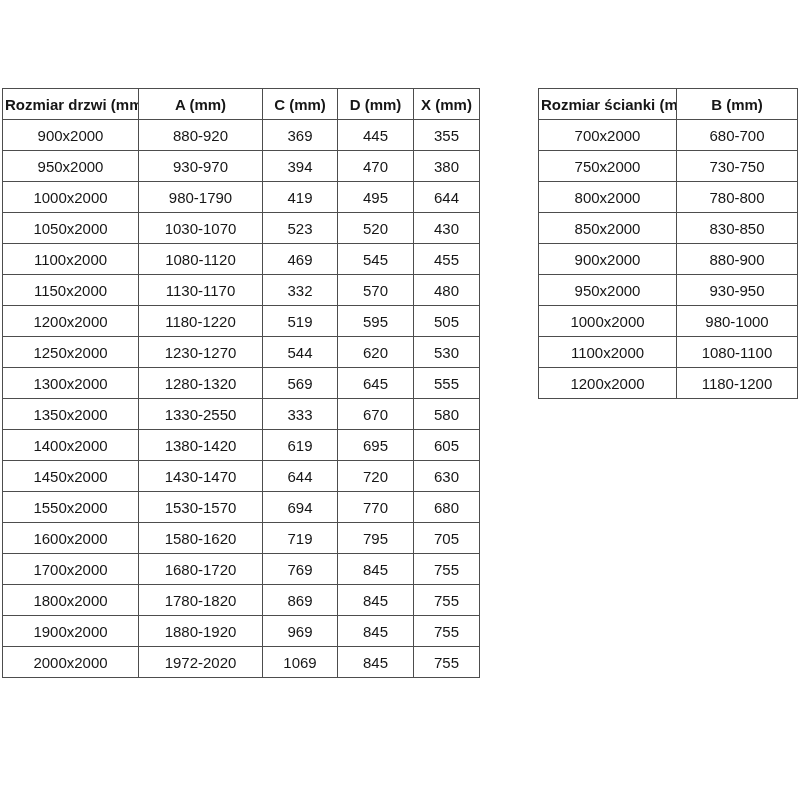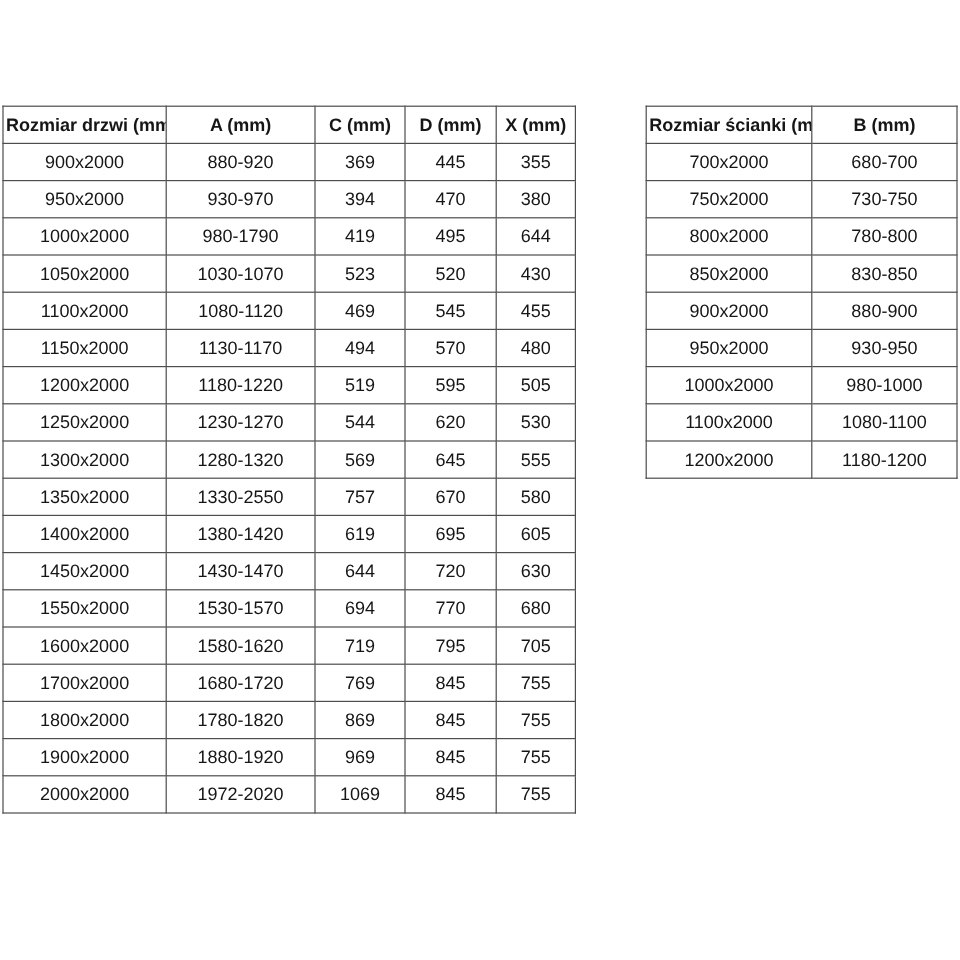--- a/index.html
+++ b/index.html
@@ -108,21 +108,21 @@
       <tr>
         <td>1100x2000</td>
         <td>1080-1120</td>
         <td>469</td>
         <td>545</td>
         <td>455</td>
       </tr>
       <tr>
         <td>1150x2000</td>
         <td>1130-1170</td>
-        <td>494</td>
+        <td>332</td>
         <td>570</td>
         <td>480</td>
       </tr>
       <tr>
         <td>1200x2000</td>
         <td>1180-1220</td>
         <td>519</td>
         <td>595</td>
         <td>505</td>
       </tr>
@@ -136,21 +136,21 @@
       <tr>
         <td>1300x2000</td>
         <td>1280-1320</td>
         <td>569</td>
         <td>645</td>
         <td>555</td>
       </tr>
       <tr>
         <td>1350x2000</td>
         <td>1330-2550</td>
-        <td>757</td>
+        <td>333</td>
         <td>670</td>
         <td>580</td>
       </tr>
       <tr>
         <td>1400x2000</td>
         <td>1380-1420</td>
         <td>619</td>
         <td>695</td>
         <td>605</td>
       </tr>

